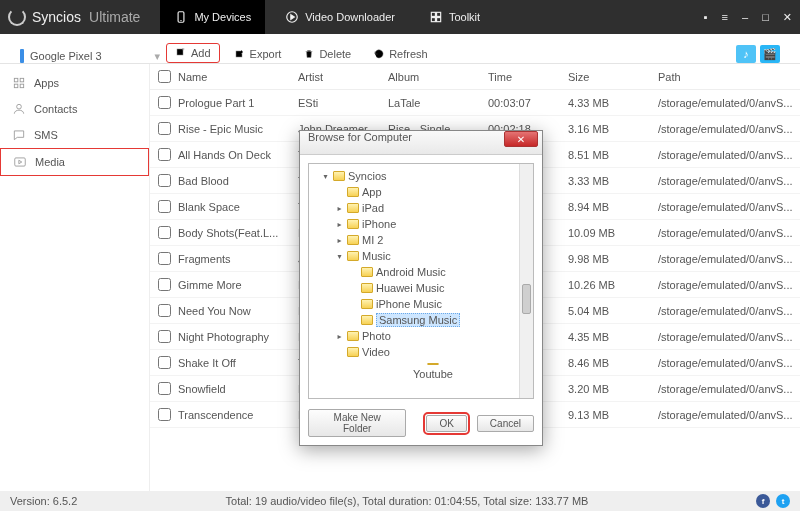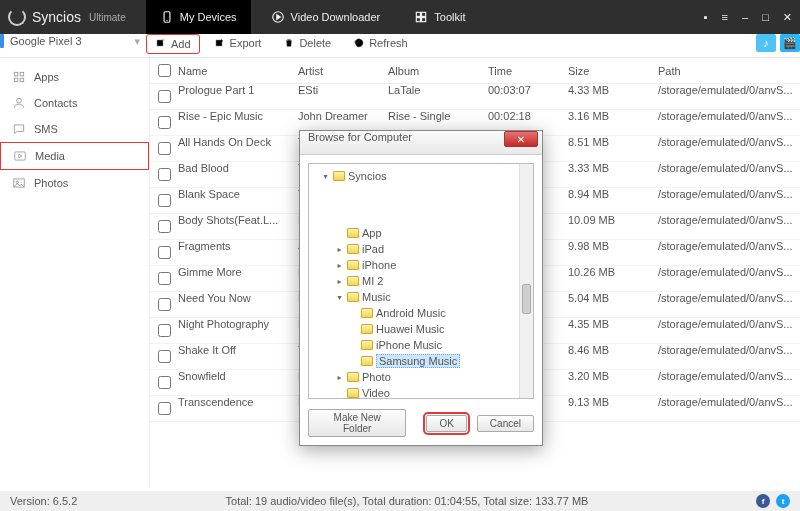--- a/index.html
+++ b/index.html
@@ -2,45 +2,45 @@
 <html><head>
 <meta charset="utf-8">
 <style>
 *{box-sizing:border-box;margin:0;padding:0;font-family:"Segoe UI",Arial,sans-serif;font-size:11px;color:#555}
 body{width:800px;height:511px;background:#fff;position:relative;overflow:hidden}
 .topbar{height:34px;background:#2f2f2f;display:flex;align-items:center;padding:0 8px;color:#eee}
 .topbar *{color:#eee}
 .brand{display:flex;align-items:center;gap:6px;margin-right:20px}
 .brand-icon{width:18px;height:18px;border:2px solid #ccc;border-radius:50%;border-top-color:transparent}
 .brand-txt{font-size:14px;font-weight:500}
-.brand-sub{font-size:10px;color:#aaa;margin-left:2px}
+.brand-sub{font-size:14px;color:#aaa;margin-left:2px}
 .nav-tabs{display:flex;gap:6px}
 .nav-tab{display:flex;align-items:center;gap:6px;padding:0 14px;height:34px;cursor:pointer;font-size:12px}
 .nav-tab.active{background:#000}
 .nav-tab .ic{width:14px;height:14px}
 .win-ctrl{margin-left:auto;display:flex;gap:14px;font-size:13px}
-.subbar{height:24px;border-bottom:1px solid #e4e4e4;display:flex;align-items:flex-start;padding:0 0;gap:6px}
+.subbar{height:30px;border-bottom:1px solid #e4e4e4;display:flex;align-items:flex-end;padding:0 20px;gap:6px}
 .device-sel{display:flex;align-items:center;gap:6px;width:140px}
 .device-bar{width:4px;height:14px;background:#3a8ee6;border-radius:1px}
 .subbar .tool{display:flex;align-items:center;gap:4px;padding:3px 8px;border-radius:3px;color:#888;cursor:pointer}
 .subbar .tool.hl{border:1.5px solid #e53935;color:#555}
 .subbar .tool svg{width:12px;height:12px;stroke:#888}
 .sub-right{margin-left:auto;display:flex;gap:4px}
 .chip{width:20px;height:18px;background:#4fc3f7;border-radius:2px;display:flex;align-items:center;justify-content:center;color:#fff}
 .main{display:flex;height:430px}
 .sidebar{width:150px;border-right:1px solid #eee;padding-top:6px}
 .sb-item{display:flex;align-items:center;gap:8px;padding:6px 12px;cursor:pointer;color:#666}
 .sb-item.hl{border:1.5px solid #e53935}
 .sb-item svg{width:14px;height:14px;stroke:#999;fill:none;stroke-width:1.5}
 .content{flex:1;display:flex;flex-direction:column}
 .thead{display:flex;height:26px;align-items:center;border-bottom:1px solid #eee;color:#888;font-size:10px}
 .cb{width:28px;display:flex;justify-content:center}
 .cb input{margin:0}
 .c-name{width:120px}.c-artist{width:90px}.c-album{width:100px}.c-time{width:80px}.c-size{width:90px}.c-path{flex:1}
-.trow{display:flex;height:26px;border-bottom:1px solid #f3f3f3;font-size:10px;color:#666}
+.trow{display:flex;height:26px;align-items:center;border-bottom:1px solid #f3f3f3;font-size:10px;color:#666}
 .trow .cell{white-space:nowrap;overflow:hidden;text-overflow:ellipsis;padding-right:6px}
 .statusbar{position:absolute;bottom:0;left:0;right:0;height:20px;background:#efefef;display:flex;align-items:center;padding:0 10px;font-size:10px;color:#777}
 .statusbar .center{position:absolute;left:14px;right:0;text-align:center}
 .social{margin-left:auto;display:flex;gap:6px;z-index:1}
 .social span{width:14px;height:14px;border-radius:50%;background:#1da1f2;display:inline-flex;align-items:center;justify-content:center;color:#fff;font-size:8px;font-weight:bold}
 
 .dialog{position:absolute;left:299px;top:130px;width:244px;background:#fff;border:1px solid #888;box-shadow:0 4px 18px rgba(0,0,0,.35);z-index:50}
 .dlg-tb{height:24px;background:linear-gradient(#fafafa,#e9e9e9);display:flex;align-items:flex-start;padding:0 4px 0 8px;border-bottom:1px solid #ccc;font-size:11px}
 .dlg-close{margin-left:auto;width:34px;height:16px;background:linear-gradient(#e57373,#c62828);border:1px solid #a33;border-radius:2px;color:#fff;display:flex;align-items:center;justify-content:center;font-size:10px}
 .dlg-body{padding:8px}
@@ -163,28 +163,20 @@
         </svg>
         <span>SMS</span>
       </div>
     <div class="sb-item hl">
         <svg viewBox="0 0 24 24">
           <rect x="3" y="5" width="18" height="14" rx="2"></rect>
           <path d="M10 9l5 3-5 3z"></path>
         </svg>
         <span>Media</span>
       </div>
-    <div class="sb-item">
-        <svg viewBox="0 0 24 24">
-          <rect x="3" y="5" width="18" height="14"></rect>
-          <circle cx="9" cy="11" r="2"></circle>
-          <path d="M3 19l6-6 4 4 3-3 5 5"></path>
-        </svg>
-        <span>Photos</span>
-      </div>
   </div>
 
   <div class="content">
     <div class="thead">
       <div class="cb">
           <input type="checkbox" style="">
         </div>
       <div class="c-name">Name</div>
       <div class="c-artist">Artist</div>
       <div class="c-album">Album</div>
@@ -355,21 +347,21 @@
     <span class="dlg-close">✕</span>
   </div>
   <div class="dlg-body">
     <div class="tree">
       <div id="tree-nodes">
           <div class="tnode" style="padding-left: 10px;">
             <span class="exp">▾</span>
             <span class="fld"></span>
             <span class="lbl">Syncios</span>
           </div>
-          <div class="tnode" style="padding-left: 24px; margin-top: 41px;">
+          <div class="tnode" style="padding-left: 24px;">
             <span class="exp"></span>
             <span class="fld"></span>
             <span class="lbl">App</span>
           </div>
           <div class="tnode" style="padding-left: 24px;">
             <span class="exp">▸</span>
             <span class="fld"></span>
             <span class="lbl">iPad</span>
           </div>
           <div class="tnode" style="padding-left: 24px;">

